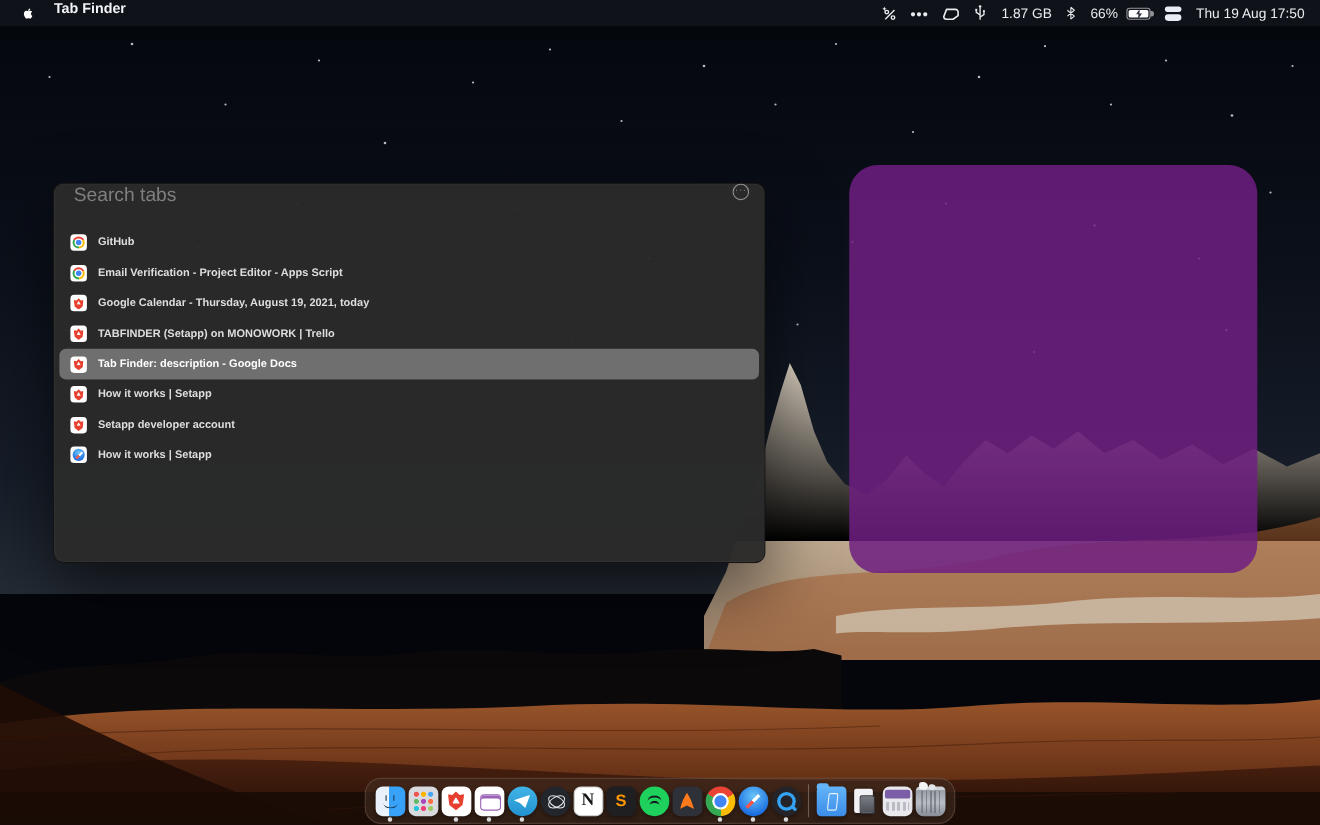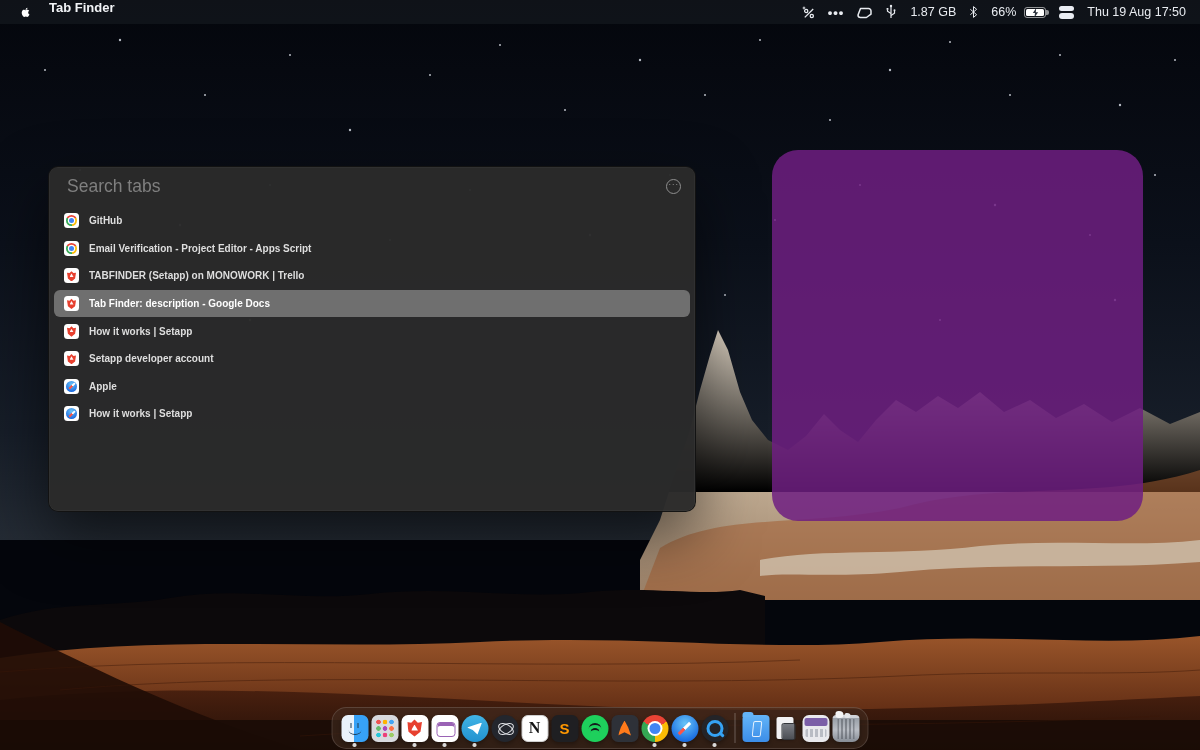--- a/index.html
+++ b/index.html
@@ -24,21 +24,21 @@
   .battery::before{content:"";position:absolute;inset:1px;background:#fff;border-radius:1.5px;}
   .battery::after{content:"";position:absolute;right:-3.5px;top:2.5px;width:2.5px;height:5px;background:rgba(255,255,255,.55);border-radius:0 2px 2px 0;}
   .bolt{position:absolute;left:7px;top:0.5px;z-index:2;}
   .setapp-mb{display:flex;flex-direction:column;gap:2px;}
   .setapp-mb i{display:block;width:15px;height:5.5px;border-radius:3px;background:#e9ecf2;}
 
   
   .palette{position:absolute;left:48px;top:166px;width:648px;height:346px;z-index:20;
     background:rgba(42,42,42,.97);border:1px solid rgba(0,0,0,.55);border-radius:10px;
     box-shadow:0 24px 60px rgba(0,0,0,.55), inset 0 0 0 .5px rgba(255,255,255,.07);}
-  .search-row{height:38px;display:flex;align-items:center;padding:0 14px 0 18px;}
+  .search-row{height:38px;display:flex;align-items:flex-start;padding:0 14px 0 18px;}
   .search-input{color:#7f7f7f;font-size:17.5px;flex:1;}
   .more-btn{width:15px;height:15px;border:1.4px solid #8f8f8f;border-radius:50%;
     display:flex;align-items:center;justify-content:center;color:#8f8f8f;
     font-size:9px;letter-spacing:.5px;line-height:1;padding-bottom:4px;}
   .tab-list{padding:2px 5px;}
   .tab-row{height:27.6px;display:flex;align-items:center;gap:10px;padding:0 10px;border-radius:6px;
     color:#dedede;font-size:10px;font-weight:bold;}
   .tab-row.selected{background:#6f6f6f;color:#fff;}
   .tab-title{white-space:nowrap;}
   .fav{width:15px;height:15px;border-radius:3.5px;background:#fff;position:relative;flex:0 0 15px;}
@@ -311,37 +311,37 @@
     <div class="tab-row">
         <span class="fav fav-chrome"></span>
         <span class="tab-title">GitHub</span>
       </div>
       <div class="tab-row">
         <span class="fav fav-chrome"></span>
         <span class="tab-title">Email Verification - Project Editor - Apps Script</span>
       </div>
       <div class="tab-row">
         <span class="fav fav-brave"></span>
+        <span class="tab-title">Google Calendar - Thursday, August 19, 2021, today</span>
+      </div>
+      <div class="tab-row">
+        <span class="fav fav-brave"></span>
         <span class="tab-title">TABFINDER (Setapp) on MONOWORK | Trello</span>
       </div>
       <div class="tab-row selected">
         <span class="fav fav-brave"></span>
         <span class="tab-title">Tab Finder: description - Google Docs</span>
       </div>
       <div class="tab-row">
         <span class="fav fav-brave"></span>
         <span class="tab-title">How it works | Setapp</span>
       </div>
       <div class="tab-row">
         <span class="fav fav-brave"></span>
         <span class="tab-title">Setapp developer account</span>
-      </div>
-      <div class="tab-row">
-        <span class="fav fav-safari"></span>
-        <span class="tab-title">Apple</span>
       </div>
       <div class="tab-row">
         <span class="fav fav-safari"></span>
         <span class="tab-title">How it works | Setapp</span>
       </div>
   </div>
 </div>
 
 <div class="promo">
   <div class="promo-line"></div>

